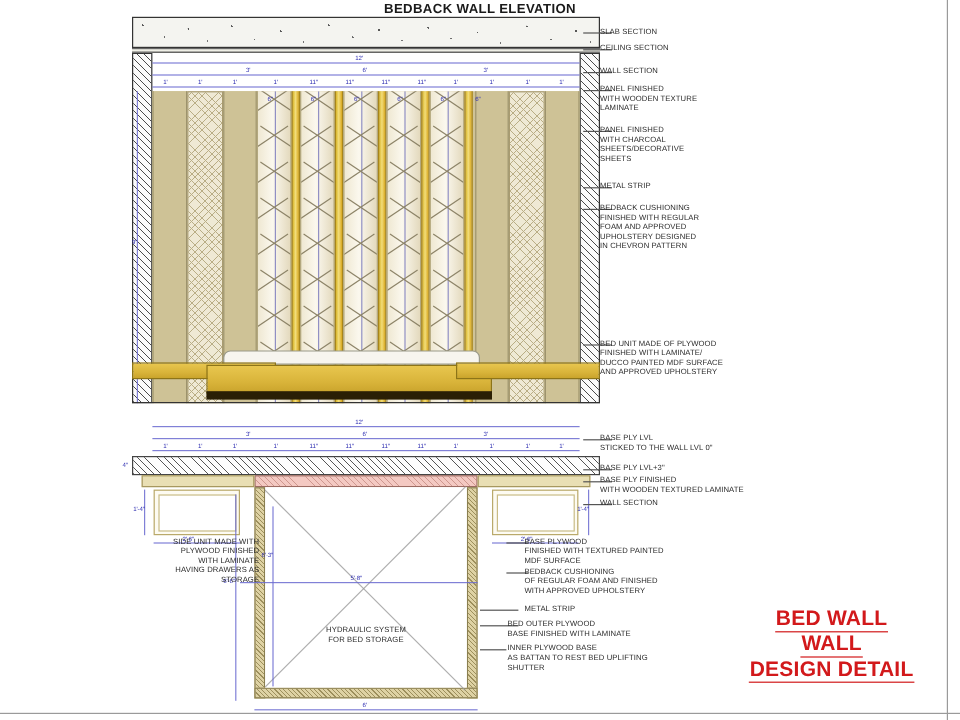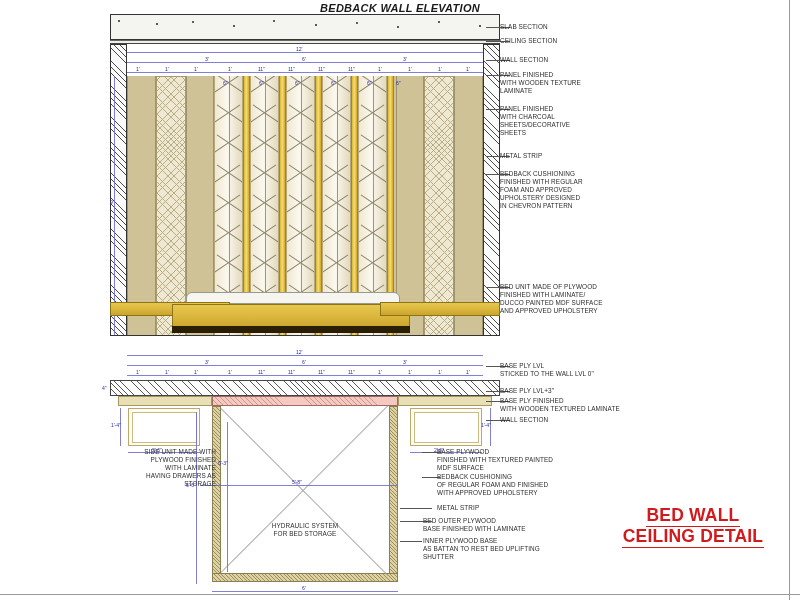--- a/index.html
+++ b/index.html
@@ -27,21 +27,21 @@
     letter-spacing:-.1px;white-space:pre;
   }
   .dimline{position:absolute;background:#6a6ad0;height:1px;opacity:.85;}
   .dimv{position:absolute;background:#6a6ad0;width:1px;opacity:.85;}
 
   
   #main-title{
     position:absolute;left:0;right:0;top:2px;text-align:center;
     font-size:11px;font-weight:bold;letter-spacing:.3px;
   }
-  #main-title span{border-bottom:1.4px solid #111;padding-bottom:.5px;font-style:italic;}
+  #main-title span{border-bottom:1.4px solid #111;padding-bottom:.5px;}
 
   
   #elev{position:absolute;left:110px;top:14px;width:390px;height:330px;}
 
   .slab{
     position:absolute;left:0;top:0;width:390px;height:26px;
     background:
       radial-gradient(1.2px 1.2px at 8px 6px,#5a5a5a 60%,transparent 61%),
       radial-gradient(1.1px 1.1px at 26px 16px,#6a6a6a 60%,transparent 61%),
       radial-gradient(1.3px 1.3px at 46px 9px,#555 60%,transparent 61%),
@@ -461,18 +461,19 @@
   <div class="note" style="left:423px;top:525px;">BASE FINISHED WITH LAMINATE</div>
 
   <div class="leader" style="left:400px;top:541px;width:22px;"></div>
   <div class="note" style="left:423px;top:537px;">INNER PLYWOOD BASE</div>
   <div class="note" style="left:423px;top:545px;">AS BATTAN TO REST BED UPLIFTING</div>
   <div class="note" style="left:423px;top:553px;">SHUTTER</div>
 
 
   <div id="titleblock">
     <div><span>BED WALL</span></div>
-    <div><span>CEILING DETAIL</span></div>
+    <div><span>WALL</span></div>
+    <div><span>DESIGN DETAIL</span></div>
   </div>
 
   <div id="frame-right"></div>
   <div id="frame-bottom"></div>
 </div>
 
 </body></html>

